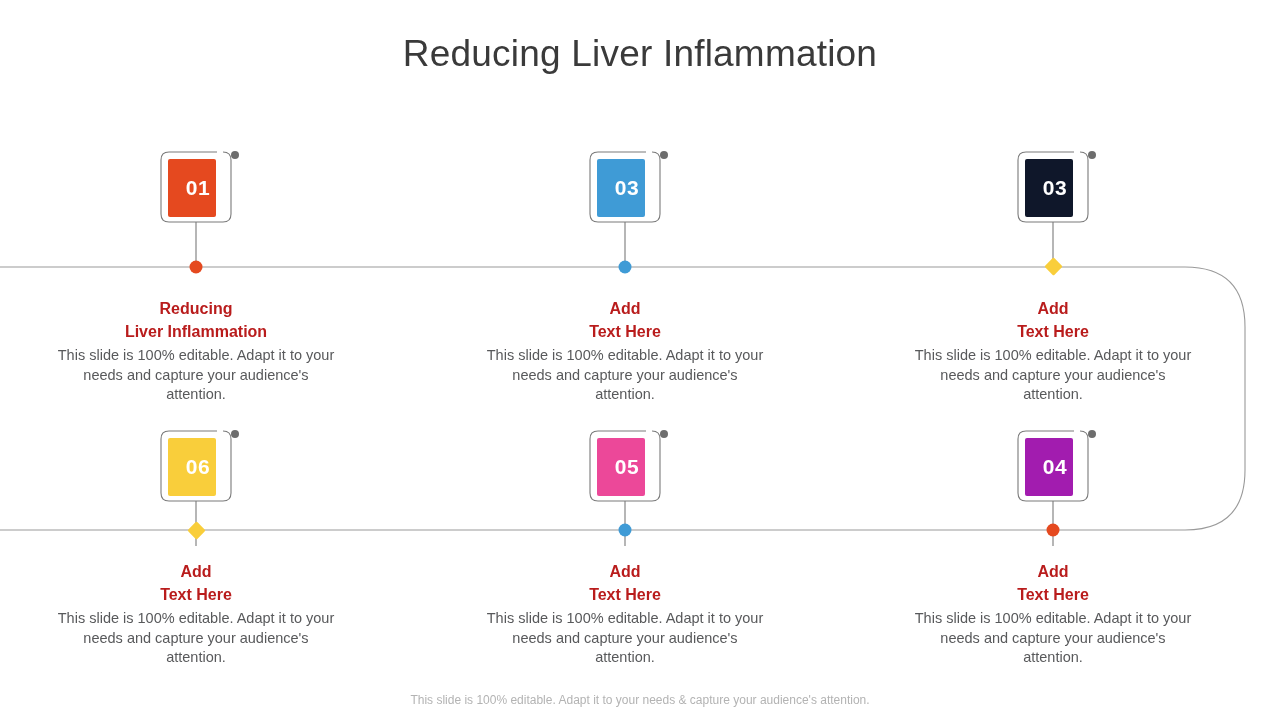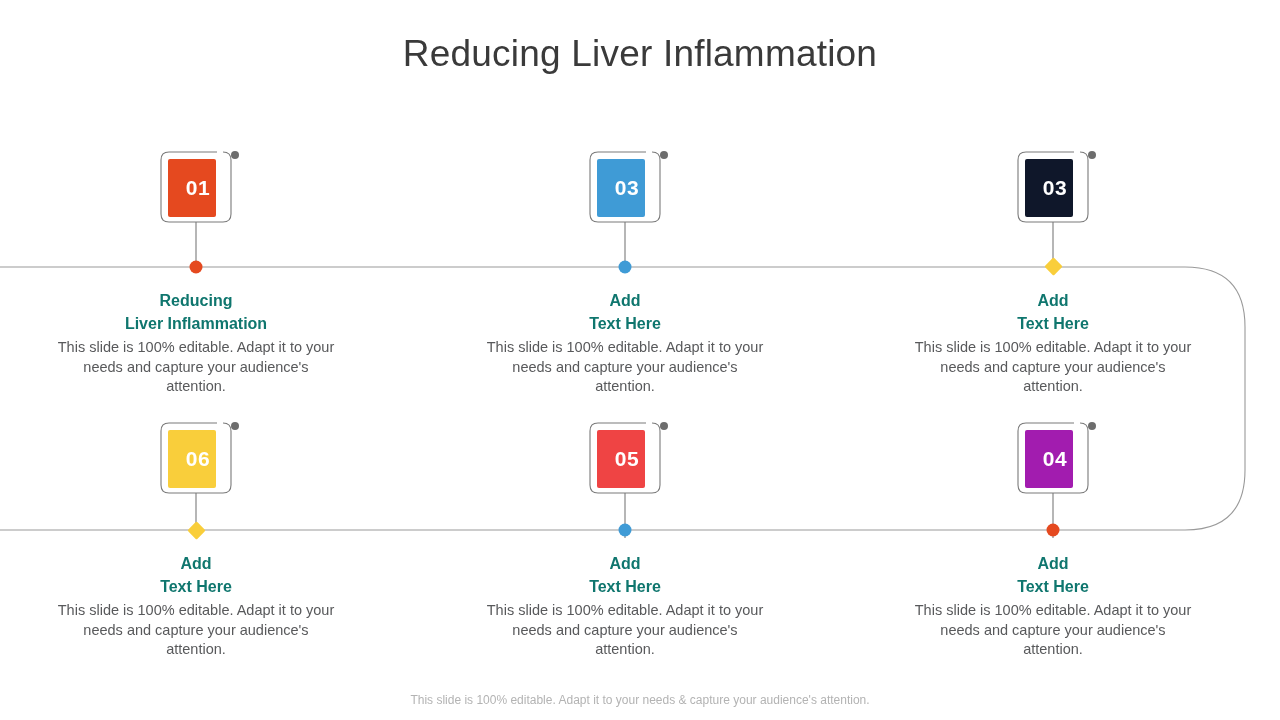--- a/index.html
+++ b/index.html
@@ -91,41 +91,41 @@
     right: -4px;
     top: 3px;
     width: 8px;
     height: 8px;
     border-radius: 50%;
     background: #6d6d6d;
   }
 
   
   .card-heading {
-    margin-top: 8px;
+    margin-top: 16px;
     font-size: 16px;
     font-weight: 700;
-    color: #0f766e;
+    color: #b91c1c;
     line-height: 23px;
     white-space: pre-line;
   }
   .card-body {
     margin-top: 3px;
     font-size: 14.5px;
     font-weight: 400;
     color: #58595b;
     line-height: 19.5px;
     padding: 0 8px;
   }
 
   
   .row-top .badge-wrap { position: absolute; top: 0; left: 111px; }
   .row-top .text-block { position: absolute; top: 133px; left: 0; width: 300px; }
 
-  .row-bottom .badge-wrap { position: absolute; top: 8px; left: 111px; }
+  .row-bottom .badge-wrap { position: absolute; top: 16px; left: 111px; }
   .row-bottom .text-block { position: absolute; top: 133px; left: 0; width: 300px; }
 
   
   .footer-note {
     position: absolute;
     left: 0;
     bottom: 12px;
     width: 1280px;
     text-align: center;
     font-size: 12px;
@@ -208,21 +208,21 @@
       <div class="card-body">This slide is 100% editable. Adapt it to your needs and capture your audience's attention.</div>
     </div>
   </div>
 
   <div class="card row-bottom" style="left:475px; top:411px;">
     <div class="badge-wrap">
       <svg class="badge-outline" viewBox="0 0 78 78">
         <path d="M 66 4 Q 74 4 74 12 L 74 66 Q 74 74 66 74 L 12 74 Q 4 74 4 66 L 4 12 Q 4 4 12 4 L 60 4" fill="none" stroke="#7a7a7a" stroke-width="1.1"></path>
         <path d="M 39 74 L 39 119" fill="none" stroke="#7a7a7a" stroke-width="1.1"></path>
       </svg>
-      <div class="badge-inner" style="background:#ef4444">05</div>
+      <div class="badge-inner" style="background:#ec4899">05</div>
       <div class="badge-dot"></div>
     </div>
     <div class="text-block">
       <div class="card-heading">Add
 Text Here</div>
       <div class="card-body">This slide is 100% editable. Adapt it to your needs and capture your audience's attention.</div>
     </div>
   </div>
 
   <div class="card row-bottom" style="left:903px; top:411px;">

